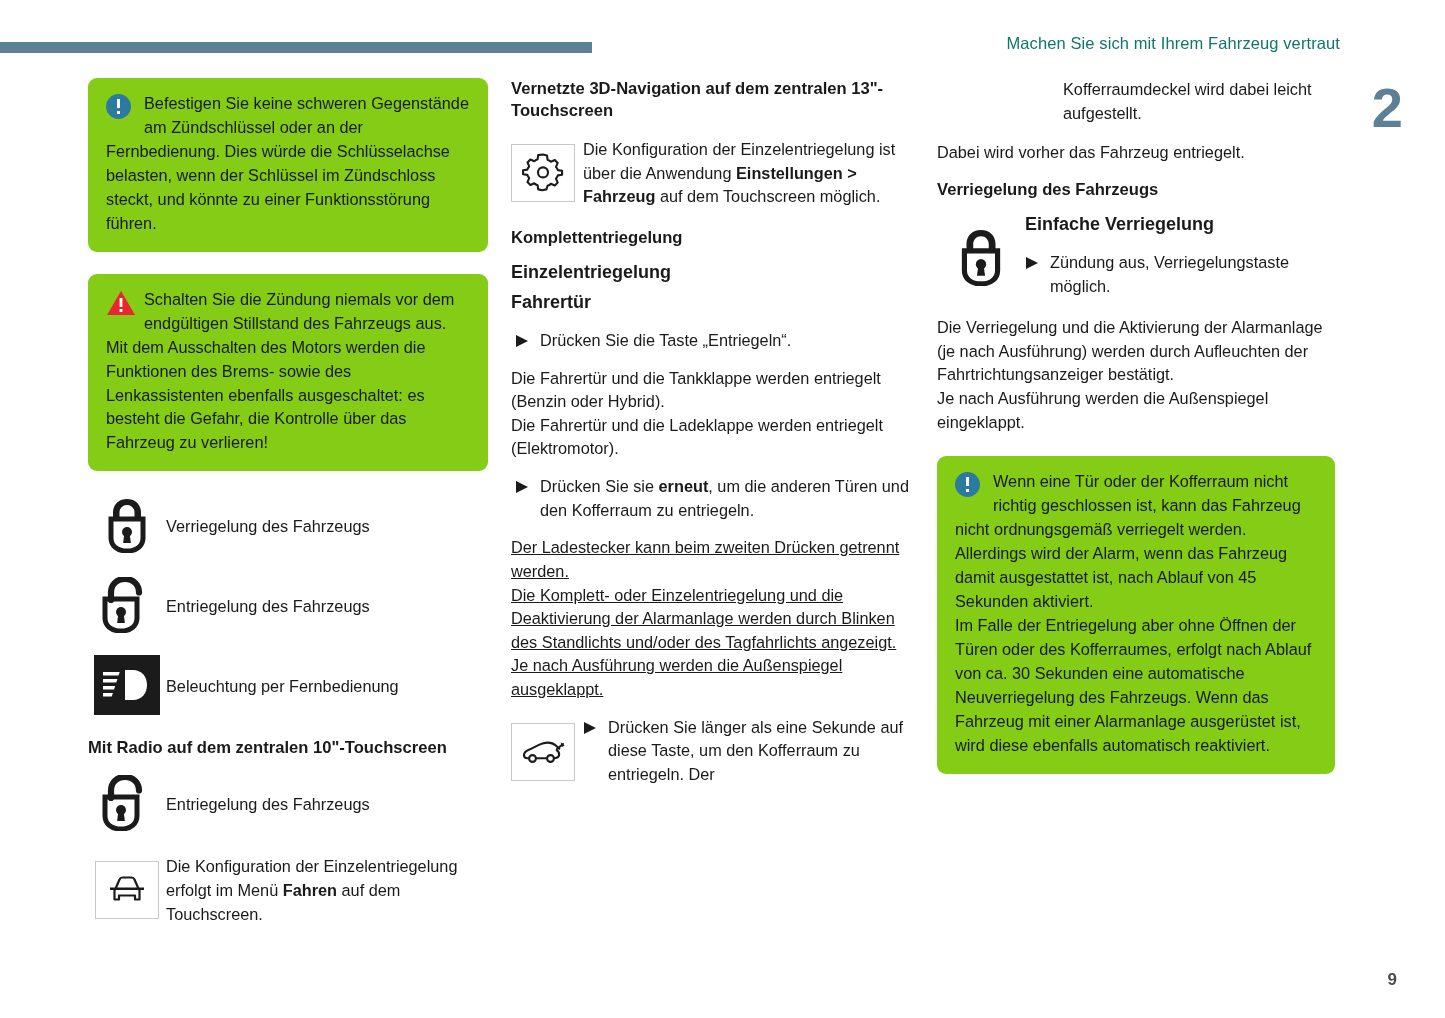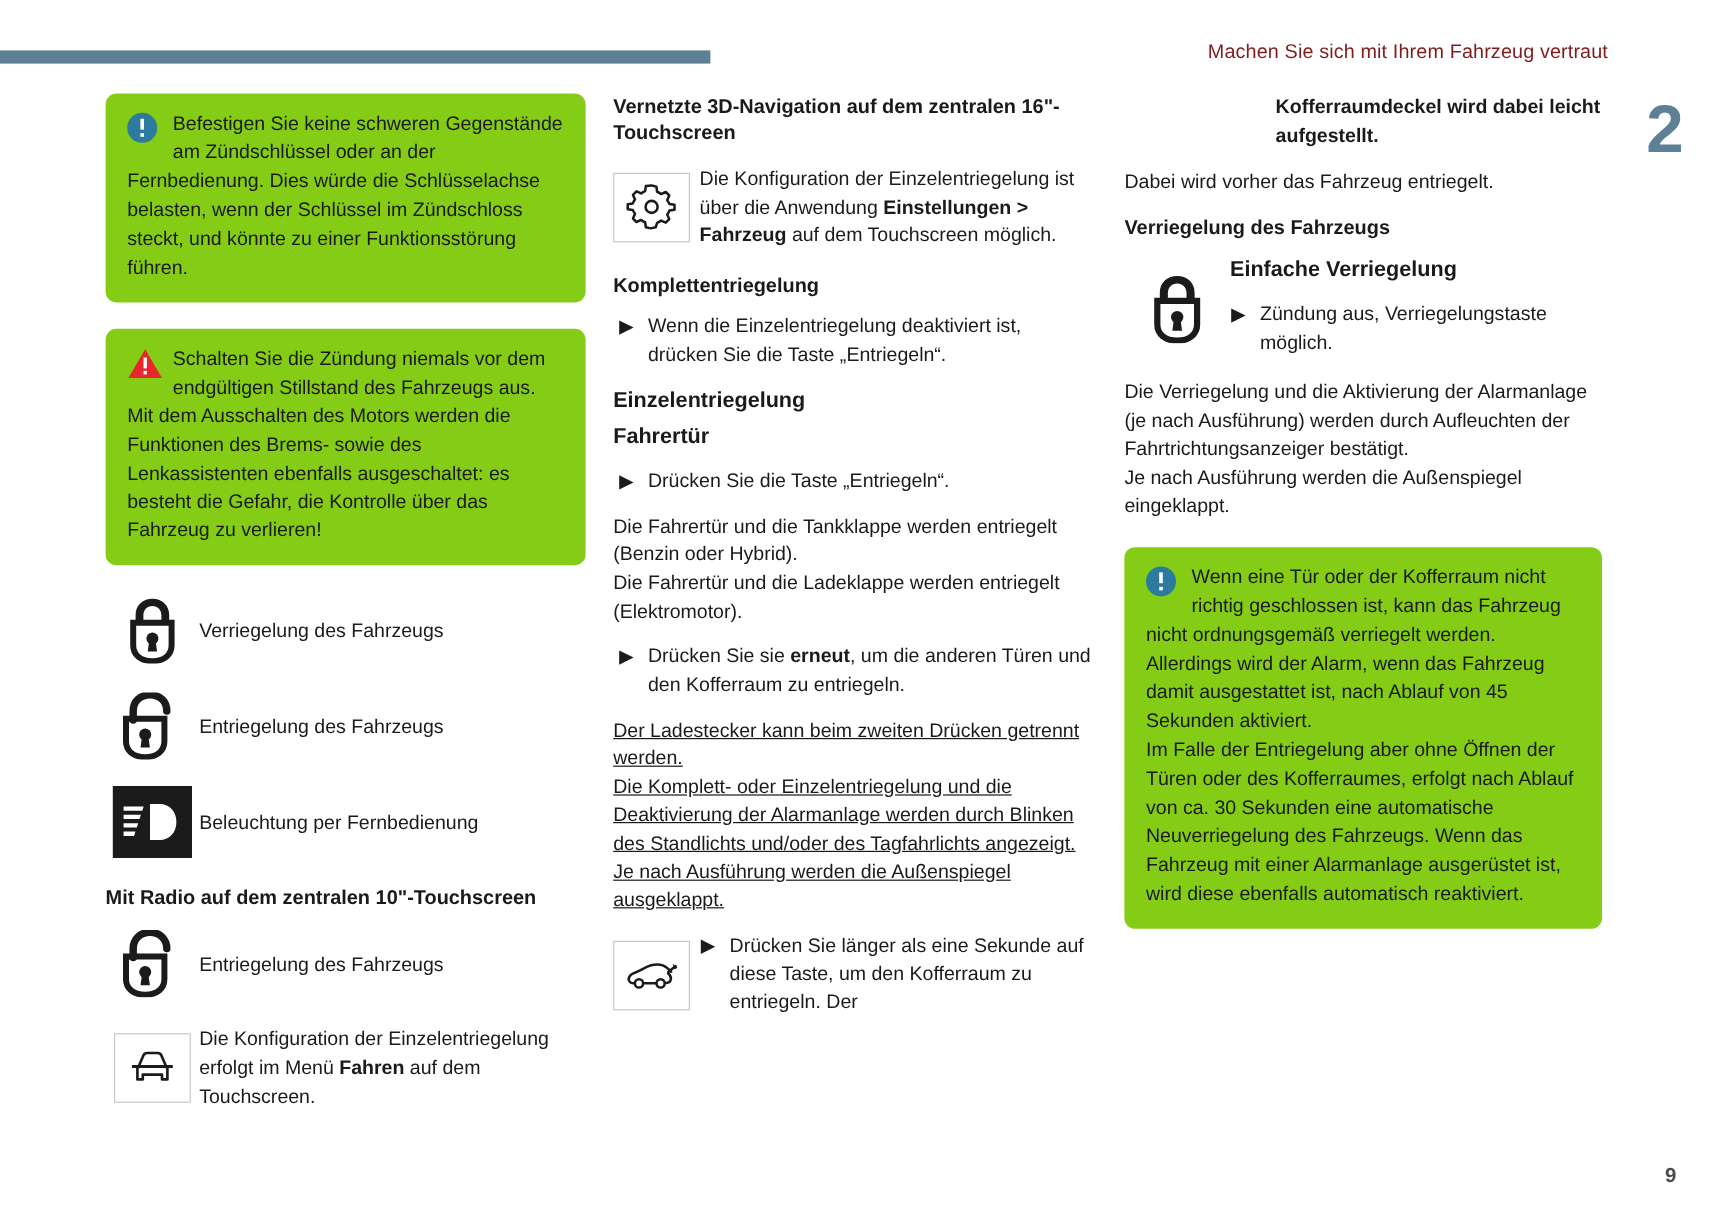--- a/index.html
+++ b/index.html
@@ -26,21 +26,21 @@
     top: 42px;
     width: 592px;
     height: 11px;
     background: #5d8097;
   }
   .header-title {
     position: absolute;
     right: 105px;
     top: 34px;
     font-size: 16.5px;
-    color: #7f1d1d;
+    color: #0f766e;
     letter-spacing: 0.1px;
     white-space: nowrap;
   }
   .chapter-number {
     position: absolute;
     right: 42px;
     top: 80px;
     font-size: 56px;
     font-weight: bold;
     color: #5d8097;
@@ -309,46 +309,38 @@
       </div>
       <div class="icon-text">
         <span>Die Konfiguration der Einzelentriegelung erfolgt im Menü </span><b>Fahren</b><span> auf dem Touchscreen.</span>
       </div>
     </div>
 
   </div>
 
   <div class="col col-2">
 
-    <h3 class="section-head tight-top">Vernetzte 3D-Navigation auf dem zentralen 16"-Touchscreen</h3>
+    <h3 class="section-head tight-top">Vernetzte 3D-Navigation auf dem zentralen 13"-Touchscreen</h3>
 
     <div class="icon-row">
       <div class="icon-cell" style="width:72px;flex:0 0 72px;justify-content:flex-start;">
         <div class="icon-box">
           <svg width="46" height="46" viewBox="0 0 46 46">
             <path d="M23 4.5 l4 1.1 0.6 4.2 a13.5 13.5 0 0 1 3.3 1.9 l3.9-1.7 2.9 2.9 -1.7 3.9 a13.5 13.5 0 0 1 1.9 3.3 l4.2 0.6 0 4.1 -4.2 0.6 a13.5 13.5 0 0 1 -1.9 3.3 l1.7 3.9 -2.9 2.9 -3.9-1.7 a13.5 13.5 0 0 1 -3.3 1.9 L26.4 39.4 l-4.1 0.9 -4.1-0.9 -0.6-4.2 a13.5 13.5 0 0 1 -3.3-1.9 l-3.9 1.7 -2.9-2.9 1.7-3.9 a13.5 13.5 0 0 1 -1.9-3.3 L3.1 24.3 l0-4.1 4.2-0.6 a13.5 13.5 0 0 1 1.9-3.3 L7.5 12.4 l2.9-2.9 3.9 1.7 a13.5 13.5 0 0 1 3.3-1.9 L18.2 5.1 Z" fill="none" stroke="#1b1b1b" stroke-width="2.1" stroke-linejoin="round"></path>
             <circle cx="23" cy="22.4" r="5" fill="none" stroke="#1b1b1b" stroke-width="2.1"></circle>
           </svg>
         </div>
       </div>
       <div class="icon-text">
         <span>Die Konfiguration der Einzelentriegelung ist über die Anwendung </span><b>Einstellungen &gt; Fahrzeug</b><span> auf dem Touchscreen möglich.</span>
       </div>
     </div>
 
     <h3 class="section-head">Komplettentriegelung</h3>
 
-    <div class="bullet">
-      <span class="tri">
-        <svg width="14" height="14" viewBox="0 0 14 14">
-            <path d="M1 1 L13 7 L1 13 Z" fill="#1b1b1b"></path>
-          </svg>
-      </span>
-      <span class="btext">Wenn die Einzelentriegelung deaktiviert ist, drücken Sie die Taste „Entriegeln“.</span>
-    </div>
 
     <h4 class="sub-head">Einzelentriegelung</h4>
     <h4 class="sub-head">Fahrertür</h4>
 
     <div class="bullet" style="margin-top:14px;">
       <span class="tri">
         <svg width="14" height="14" viewBox="0 0 14 14">
             <path d="M1 1 L13 7 L1 13 Z" fill="#1b1b1b"></path>
           </svg>
       </span>
@@ -396,21 +388,21 @@
           </span>
           <span class="btext">Drücken Sie länger als eine Sekunde auf diese Taste, um den Kofferraum zu entriegeln. Der</span>
         </div>
       </div>
     </div>
 
   </div>
 
   <div class="col col-3">
 
-    <p class="body" style="margin-left:126px;margin-bottom:16px;font-weight:bold;">Kofferraumdeckel wird dabei leicht aufgestellt.</p>
+    <p class="body" style="margin-left:126px;margin-bottom:16px;">Kofferraumdeckel wird dabei leicht aufgestellt.</p>
 
     <p class="body">Dabei wird vorher das Fahrzeug entriegelt.</p>
 
     <h3 class="section-head">Verriegelung des Fahrzeugs</h3>
 
     <div class="icon-row">
       <div class="icon-cell" style="width:88px;flex:0 0 88px;justify-content:center;">
         <div class="icon-plain">
           <svg class="lock-svg" width="48" height="58" viewBox="0 0 46 56">
             <path d="M23 2 C14.5 2 9 7.8 9 15.5 V23 h6.5 v-7.5 c0-4.4 3.2-7.6 7.5-7.6 s7.5 3.2 7.5 7.6 V23 H37 v-7.5 C37 7.8 31.5 2 23 2 Z" fill="#1b1b1b"></path>

